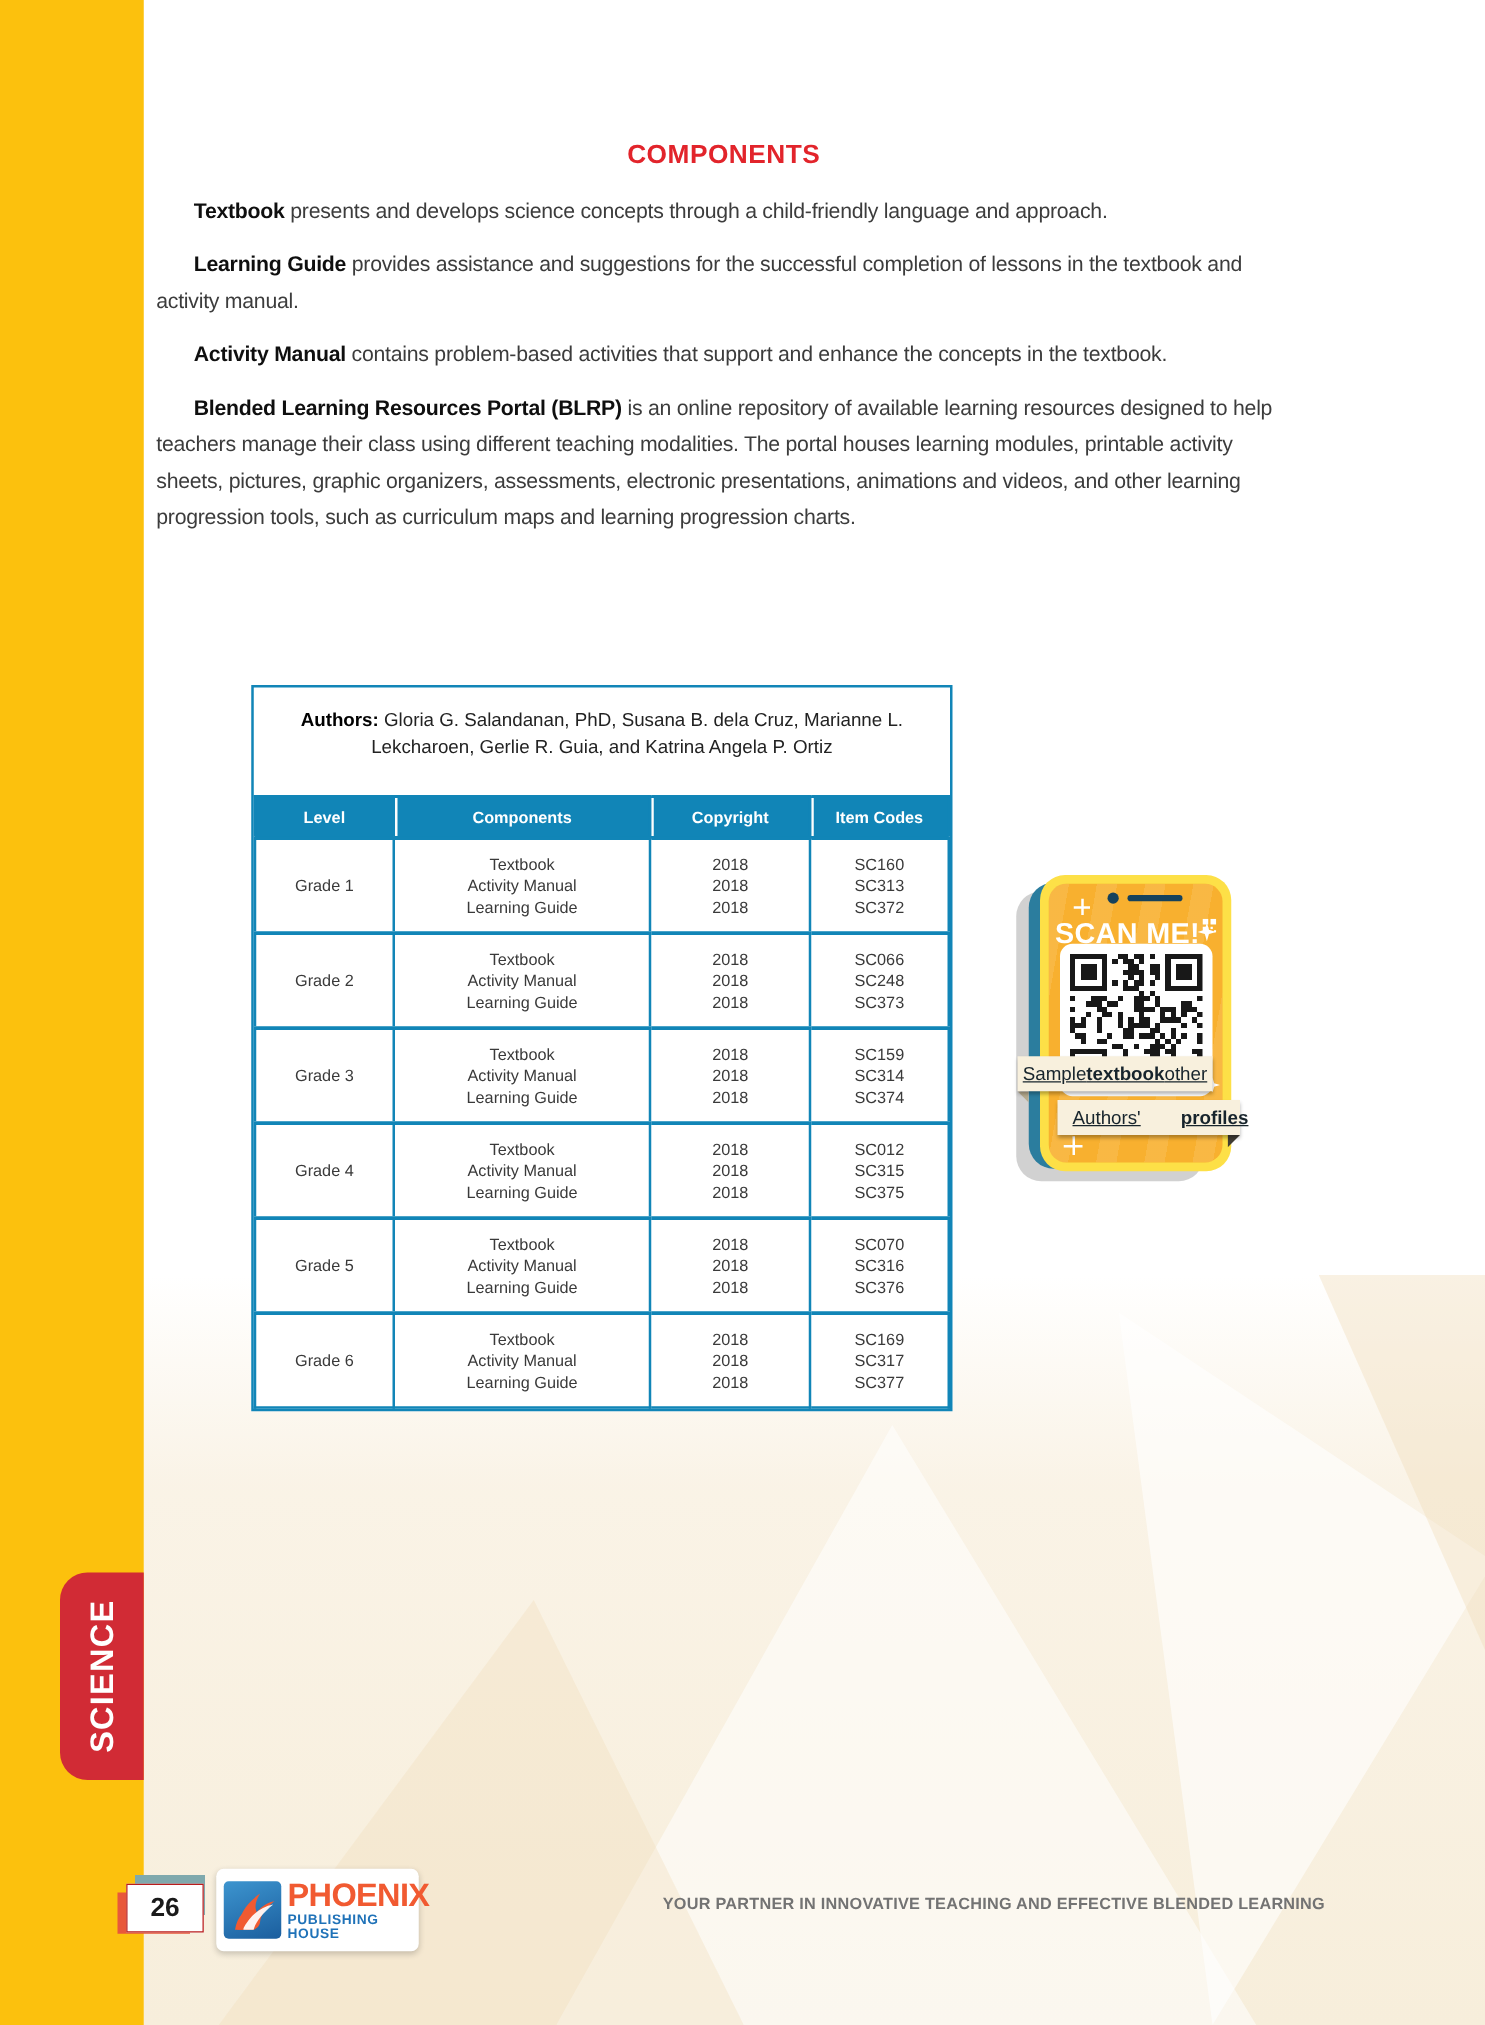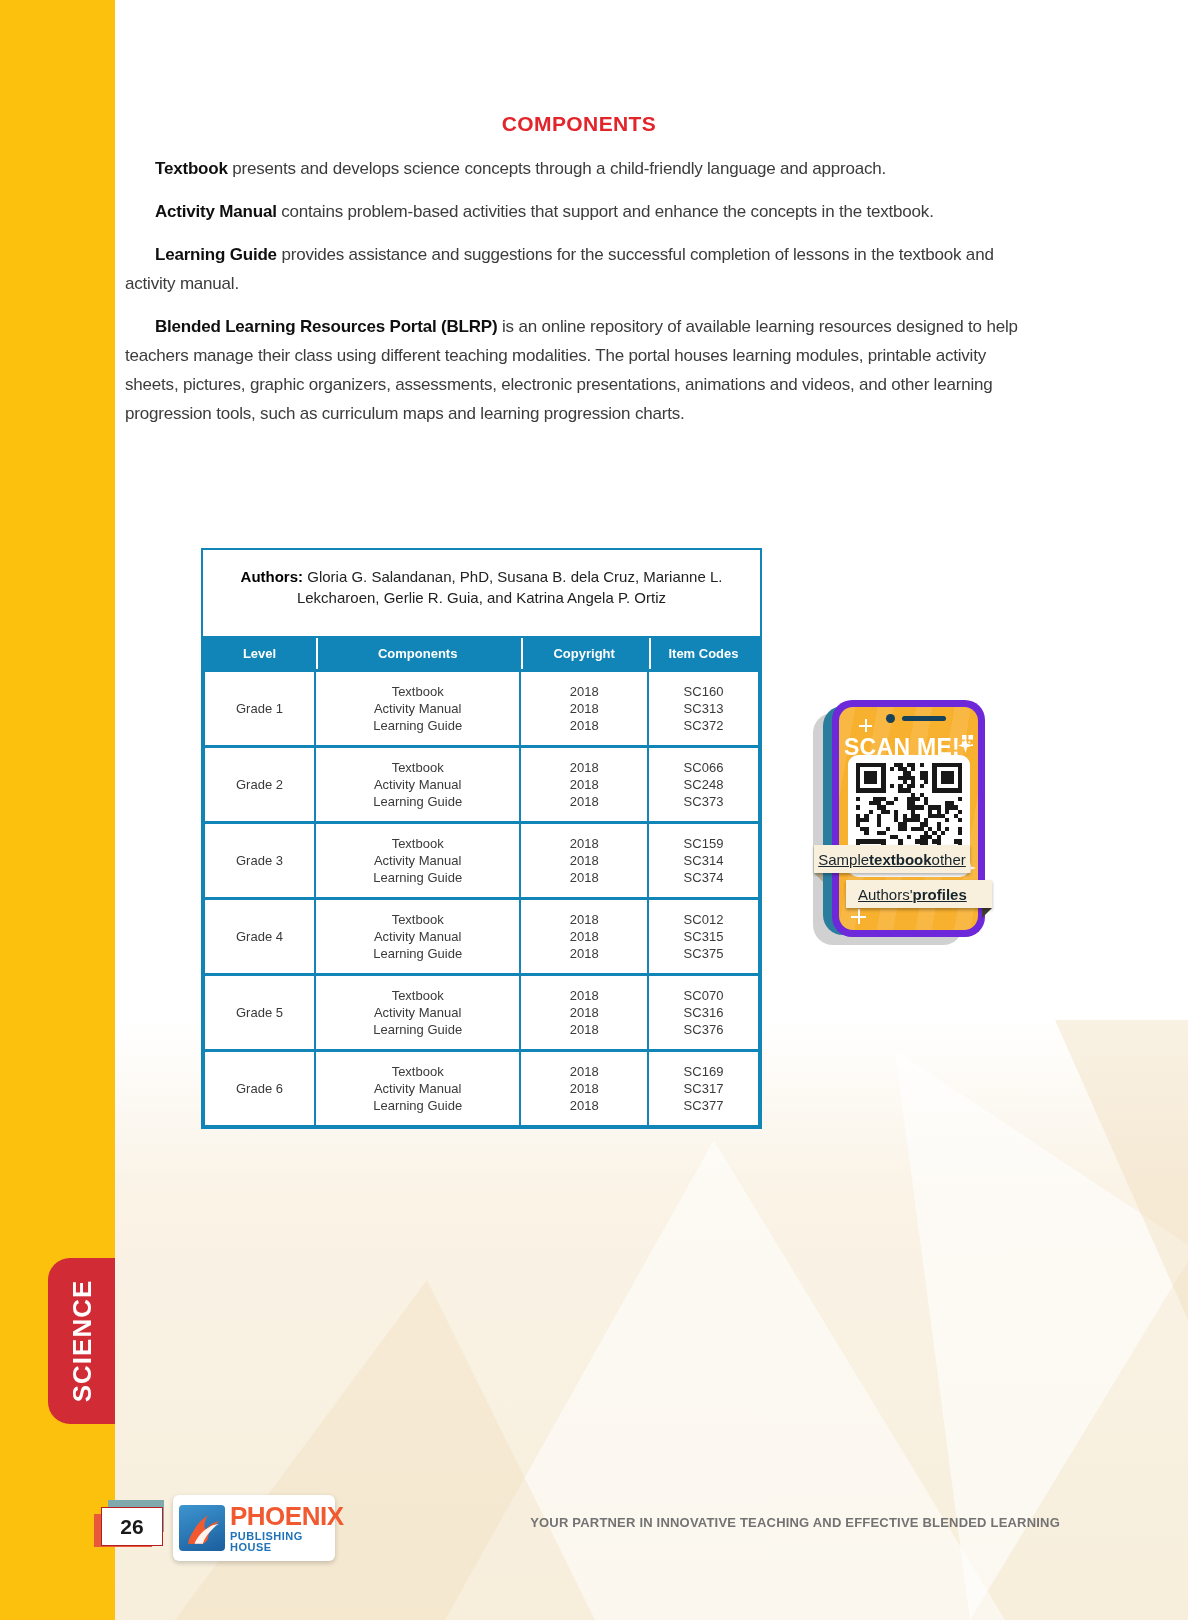--- a/index.html
+++ b/index.html
@@ -42,21 +42,21 @@
   .catalog th{background:#1185b7;color:#fff;font-size:13px;font-weight:bold;padding:8px 2px;border:2px solid #1185b7;}
   .catalog th + th{box-shadow:inset 2px 0 0 #fdfdfd;}
   .catalog td{border:2px solid #1185b7;text-align:center;vertical-align:middle;font-size:13px;color:#3a3a3a;
               padding:11px 2px;line-height:17px;}
   .catalog tbody tr td{border-top:3px solid #1185b7;}
 
   
   .phone-shadow{position:absolute;left:813px;top:713px;width:150px;height:232px;background:rgba(90,90,90,.28);
                 border-radius:20px;z-index:3;}
   .phone-edge{position:absolute;left:823px;top:706px;width:152px;height:229px;background:#2b7d9e;border-radius:20px;z-index:3;}
-  .phone-body{position:absolute;left:832px;top:700px;width:153px;height:237px;background:#6d28d9;border-radius:20px;z-index:4;}
+  .phone-body{position:absolute;left:832px;top:700px;width:153px;height:237px;background:#fde047;border-radius:20px;z-index:4;}
   .phone-screen{position:absolute;left:7px;top:7px;right:7px;bottom:7px;background:#f8b02f;border-radius:14px;overflow:hidden;}
   .phone-screen::before{content:"";position:absolute;inset:0;
       background:repeating-linear-gradient(100deg,rgba(255,255,255,.10) 0 16px,rgba(255,255,255,0) 16px 38px);}
   .camera{position:absolute;left:47px;top:7px;width:9px;height:9px;border-radius:50%;background:#16425c;}
   .speaker{position:absolute;left:63px;top:9px;width:44px;height:5px;border-radius:3px;background:#16425c;}
   .scan-title{position:absolute;left:0;top:18px;width:100%;text-align:center;color:#fff;font-weight:bold;
               font-size:23px;letter-spacing:.3px;}
   .mini-qr{display:inline-block;vertical-align:super;margin-left:2px;}
   .qr-box{position:absolute;left:50%;top:48px;transform:translateX(-50%);width:122px;height:122px;background:#fff;
           border-radius:10px;display:flex;align-items:center;justify-content:center;}
@@ -66,21 +66,21 @@
       background:linear-gradient(#fff,#fff) center/2px 100% no-repeat,
                  linear-gradient(#fff,#fff) center/100% 2px no-repeat;}
   .star4{position:absolute;z-index:6;background:#fff;
       clip-path:polygon(50% 0,61% 39%,100% 50%,61% 61%,50% 100%,39% 61%,0 50%,39% 39%);}
 
   
   .ribbon{position:absolute;height:28px;background:#f8f0dd;box-shadow:0 2px 3px rgba(0,0,0,.3);z-index:6;
           display:flex;align-items:center;font-size:15px;color:#17242c;white-space:nowrap;text-decoration:underline;}
   .ribbon b{font-weight:bold;}
   .ribbon.r1{left:814px;top:845px;width:156px;justify-content:center;}
-  .ribbon.r2{left:846px;top:880px;width:146px;justify-content:flex-start;padding-left:12px;box-sizing:border-box;}
+  .ribbon.r2{left:846px;top:880px;width:146px;justify-content:flex-start;padding-left:12px;box-sizing:border-box;gap:32px;}
   .fold{position:absolute;z-index:5;}
   .fold.fl{left:814px;top:873px;width:9px;height:9px;background:#b7ab8e;clip-path:polygon(0 0,100% 0,100% 100%);}
   .fold.fr{left:982px;top:908px;width:10px;height:10px;background:#413d33;clip-path:polygon(0 0,100% 0,0 100%);}
 
   
   .pn-teal{position:absolute;left:108px;top:1500px;width:56px;height:32px;background:#7fa9ad;z-index:4;}
   .pn-red{position:absolute;left:94px;top:1514px;width:58px;height:33px;background:#e8583b;z-index:4;}
   .pn-box{position:absolute;left:101px;top:1507px;width:60px;height:37px;background:#fff;border:1px solid #b91c1c;
           display:flex;align-items:center;justify-content:center;font-size:21px;font-weight:bold;color:#1a1a1a;z-index:5;}
   .logo-card{position:absolute;left:173px;top:1495px;width:162px;height:66px;background:#fff;border-radius:6px;
@@ -108,22 +108,22 @@
 
   <div class="stripe"></div>
 
   <div class="science-badge">
     <span>SCIENCE</span>
   </div>
 
   <div class="content">
     <h1>COMPONENTS</h1>
     <p><b>Textbook</b><span> presents and develops science concepts through a child-friendly language and approach.</span></p>
+    <p><b>Learning Guide</b><span> provides assistance and suggestions for the successful completion of lessons in the textbook and activity manual.</span></p>
     <p><b>Activity Manual</b><span> contains problem-based activities that support and enhance the concepts in the textbook.</span></p>
-    <p><b>Learning Guide</b><span> provides assistance and suggestions for the successful completion of lessons in the textbook and activity manual.</span></p>
     <p><b>Blended Learning Resources Portal (BLRP)</b><span> is an online repository of available learning resources designed to help teachers manage their class using different teaching modalities. The portal houses learning modules, printable activity sheets, pictures, graphic organizers, assessments, electronic presentations, animations and videos, and other learning progression tools, such as curriculum maps and learning progression charts.</span></p>
   </div>
 
   <div class="catalog">
     <div class="authors"><b>Authors:</b><span> Gloria G. Salandanan, PhD, Susana B. dela Cruz, Marianne L. Lekcharoen, Gerlie R. Guia, and Katrina Angela P. Ortiz</span></div>
     <table>
       <colgroup>
           <col style="width:20%">
           <col style="width:37%">
           <col style="width:23%">

